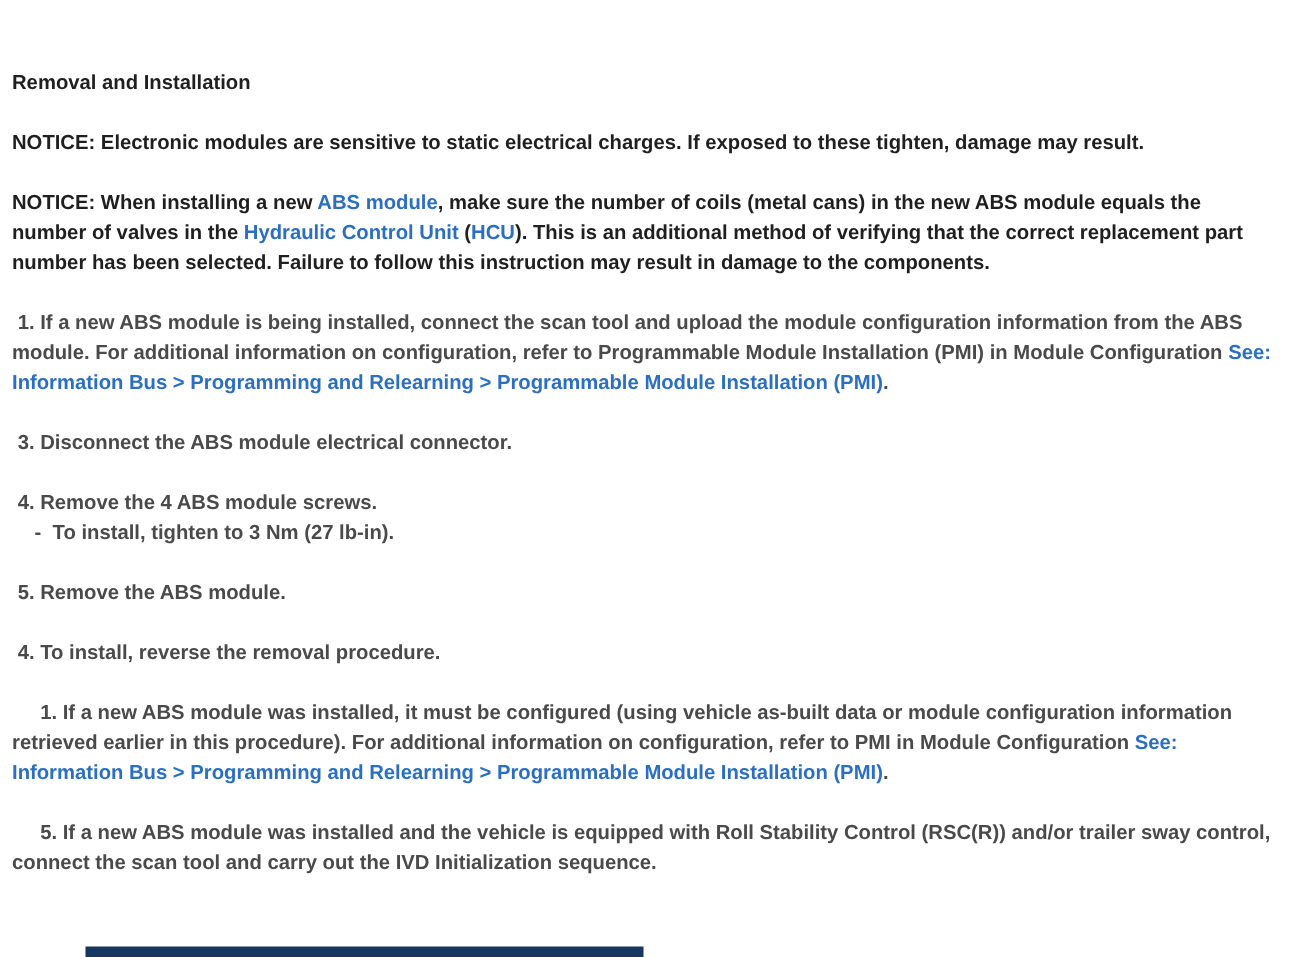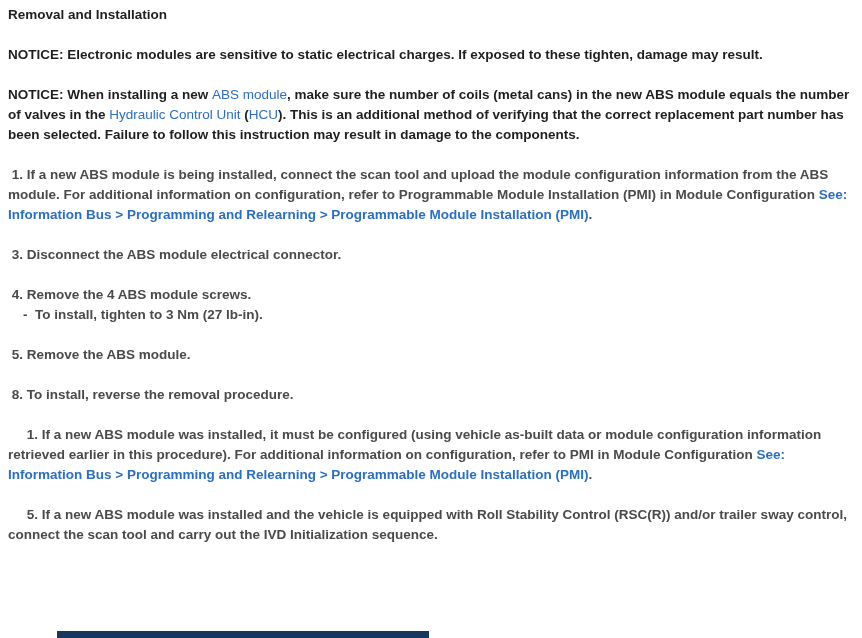--- a/index.html
+++ b/index.html
@@ -13,39 +13,40 @@
   body {
     width: 862px;
     height: 638px;
     background: var(--page-bg);
     font-family: "Liberation Sans", sans-serif;
     position: relative;
     overflow: hidden;
   }
   .content {
     padding: 5px 12px 0 8px;
+    margin-top: 40px;
   }
   .para {
     margin: 0 0 20px 0;
     font-size: 13.5px;
     line-height: 20px;
     color: var(--text-color);
     white-space: pre-wrap;
     font-weight: bold;
   }
   .para.bold {
     font-weight: bold;
     color: var(--bold-color);
   }
   .link {
     color: var(--link-color);
     text-decoration: none;
     cursor: pointer;
   }
-  .para.bold .link { font-weight: normal; }
+  .para.bold .link { font-weight: bold; }
   .hscroll-thumb {
     position: absolute;
     left: 57px;
     bottom: 0;
     width: 372px;
     height: 7px;
     background: var(--scrollbar-color);
   }
 </style>
 </head>
@@ -53,18 +54,18 @@
 
 <main class="content">
     <p class="para bold"><span>Removal and Installation</span></p>
     <p class="para bold"><span>NOTICE: Electronic modules are sensitive to static electrical charges. If exposed to these tighten, damage may result.</span></p>
     <p class="para bold"><span>NOTICE: When installing a new </span><a class="link" href="#">ABS module</a><span>, make sure the number of coils (metal cans) in the new ABS module equals the number of valves in the </span><a class="link" href="#">Hydraulic Control Unit</a><span> (</span><a class="link" href="#">HCU</a><span>). This is an additional method of verifying that the correct replacement part number has been selected. Failure to follow this instruction may result in damage to the components.</span></p>
     <p class="para"><span> 1. If a new ABS module is being installed, connect the scan tool and upload the module configuration information from the ABS module. For additional information on configuration, refer to Programmable Module Installation (PMI) in Module Configuration </span><a class="link" href="#">See: Information Bus &gt; Programming and Relearning &gt; Programmable Module Installation (PMI)</a><span>.</span></p>
     <p class="para"><span> 3. Disconnect the ABS module electrical connector.</span></p>
     <p class="para"><span> 4. Remove the 4 ABS module screws.
     -  To install, tighten to 3 Nm (27 lb-in).</span></p>
     <p class="para"><span> 5. Remove the ABS module.</span></p>
-    <p class="para"><span> 8. To install, reverse the removal procedure.</span></p>
+    <p class="para"><span> 4. To install, reverse the removal procedure.</span></p>
     <p class="para"><span>     1. If a new ABS module was installed, it must be configured (using vehicle as-built data or module configuration information retrieved earlier in this procedure). For additional information on configuration, refer to PMI in Module Configuration </span><a class="link" href="#">See: Information Bus &gt; Programming and Relearning &gt; Programmable Module Installation (PMI)</a><span>.</span></p>
     <p class="para"><span>     5. If a new ABS module was installed and the vehicle is equipped with Roll Stability Control (RSC(R)) and/or trailer sway control, connect the scan tool and carry out the IVD Initialization sequence.</span></p>
   </main>
 
 <div class="hscroll-thumb"></div>
 
 </body></html>

